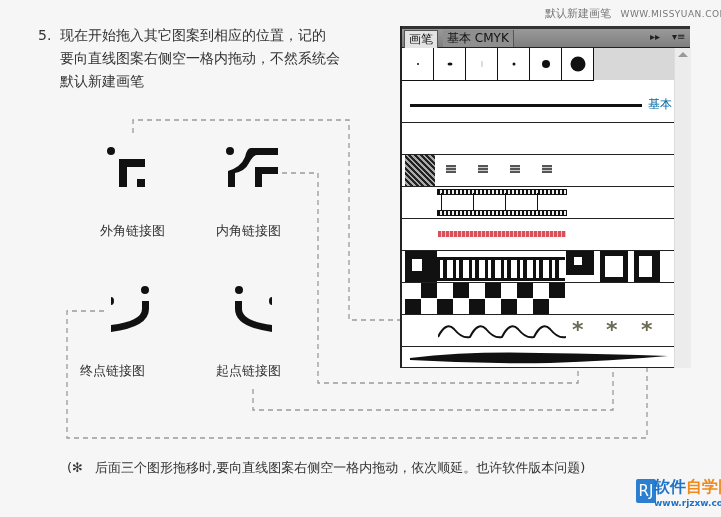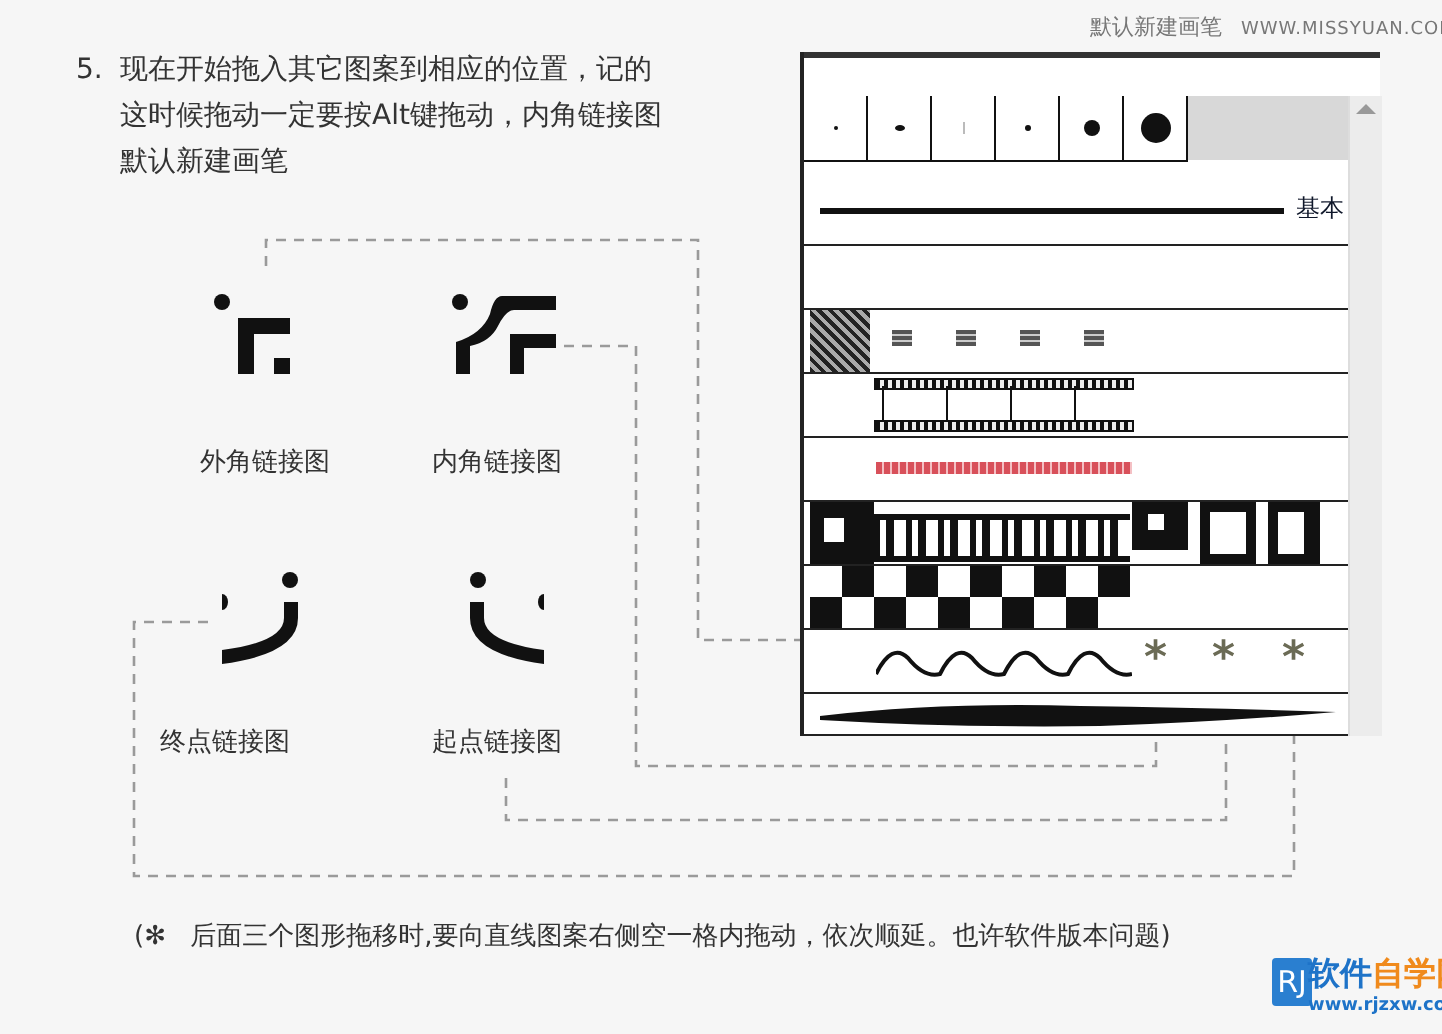--- a/index.html
+++ b/index.html
@@ -30,42 +30,42 @@
   .tab.inactive { left:41px; background:#8f8f8f; border-right:1px solid #555; }
   .tab-ctrl { position:absolute; top:2px; font-size:10px; color:#222; }
   .panel-body { left:0; top:22px; width:272px; height:320px; background:#fff; }
   .scrollbar { left:272px; top:22px; width:16px; height:320px; background:#ececec; border-left:1px solid #ddd; }
   .scroll-up { position:absolute; left:3px; top:4px; width:0; height:0; border-left:5px solid transparent; border-right:5px solid transparent; border-bottom:5px solid #999; }
   .tip-row { left:2px; top:22px; height:32px; display:flex; }
   .tip { width:31px; height:32px; border-right:1px solid #111; border-bottom:1px solid #111; position:relative; background:#fff; }
   .tip-fill { width:80px; height:32px; background:#d8d8d8; }
   .dot { position:absolute; left:50%; top:50%; border-radius:50%; background:#111; transform:translate(-50%,-50%); }
   .hline { position:absolute; left:0; width:272px; height:1px; background:#222; }
-  .row-label { font-size:12px; color:#0f172a; }
+  .row-label { font-size:12px; color:#0369a1; }
   .asterisk { font-size:22px; color:#6b6b55; font-weight:bold; line-height:18px; }
   .footnote { left:67px; top:459px; font-size:13px; color:#333; white-space:nowrap; }
   .logo { left:632px; top:477px; }
   .logo-rj { position:absolute; left:4px; top:2px; width:20px; height:24px; background:#2a7fd0; color:#fff; font-weight:normal; font-size:15px; line-height:24px; text-align:center; border-radius:2px; }
   .logo-cn { position:absolute; left:22px; top:0; font-size:16px; font-weight:bold; white-space:nowrap; }
   .logo-cn .a { color:#1e73c8; }
   .logo-cn .b { color:#f08a1c; }
   .logo-url { position:absolute; left:22px; top:21px; font-size:9px; font-weight:bold; color:#1e73c8; white-space:nowrap; }
 </style>
 </head>
 <body>
 
 <div class="abs wm-top">
   <span>默认新建画笔</span>
   <span class="url">WWW.MISSYUAN.COM</span>
 </div>
 
 <div class="abs step">
   <span class="num">5.</span>
   <span class="line" style="top:0">现在开始拖入其它图案到相应的位置，记的</span>
-  <span class="line" style="top:23px">这时候拖动一定要按Alt键拖动，内角链接图</span>
+  <span class="line" style="top:23px">要向直线图案右侧空一格内拖动，不然系统会</span>
   <span class="line" style="top:46px">默认新建画笔</span>
 </div>
 
 <svg class="connectors" width="721" height="517">
   <g fill="none" stroke="#9a9a9a" stroke-width="1.3" stroke-dasharray="5,4">
 
     <polyline points="133,133 133,120 349,120 349,320 420,320"></polyline>
 
     <polyline points="282,173 318,173 318,383 578,383 578,322"></polyline>
 
@@ -106,20 +106,26 @@
   <svg width="50" height="50">
     <circle cx="7" cy="7" r="4" fill="#111"></circle>
     <path d="M40 14 A3 4 0 0 0 40 22 Z" fill="#111"></path>
     <path d="M3 18 H10 V26 Q10 38 40 42 V49 Q3 44 3 26 Z" fill="#111"></path>
   </svg>
 </div>
 <div class="abs shape-label" style="left:216px;top:362px">起点链接图</div>
 
 <div class="abs panel">
   <div class="abs panel-top"></div>
+  <div class="abs tabbar">
+    <div class="tab active">画笔</div>
+    <div class="tab inactive">基本 CMYK</div>
+    <div class="tab-ctrl" style="left:248px">▸▸</div>
+    <div class="tab-ctrl" style="left:270px">▾≡</div>
+  </div>
 
   <div class="abs panel-body">
 
     <div class="abs tip-row" style="left:0;top:0">
       <div class="tip">
           <div class="dot" style="width:2px;height:2px"></div>
         </div>
       <div class="tip">
           <div class="dot" style="width:5px;height:3px"></div>
         </div>

